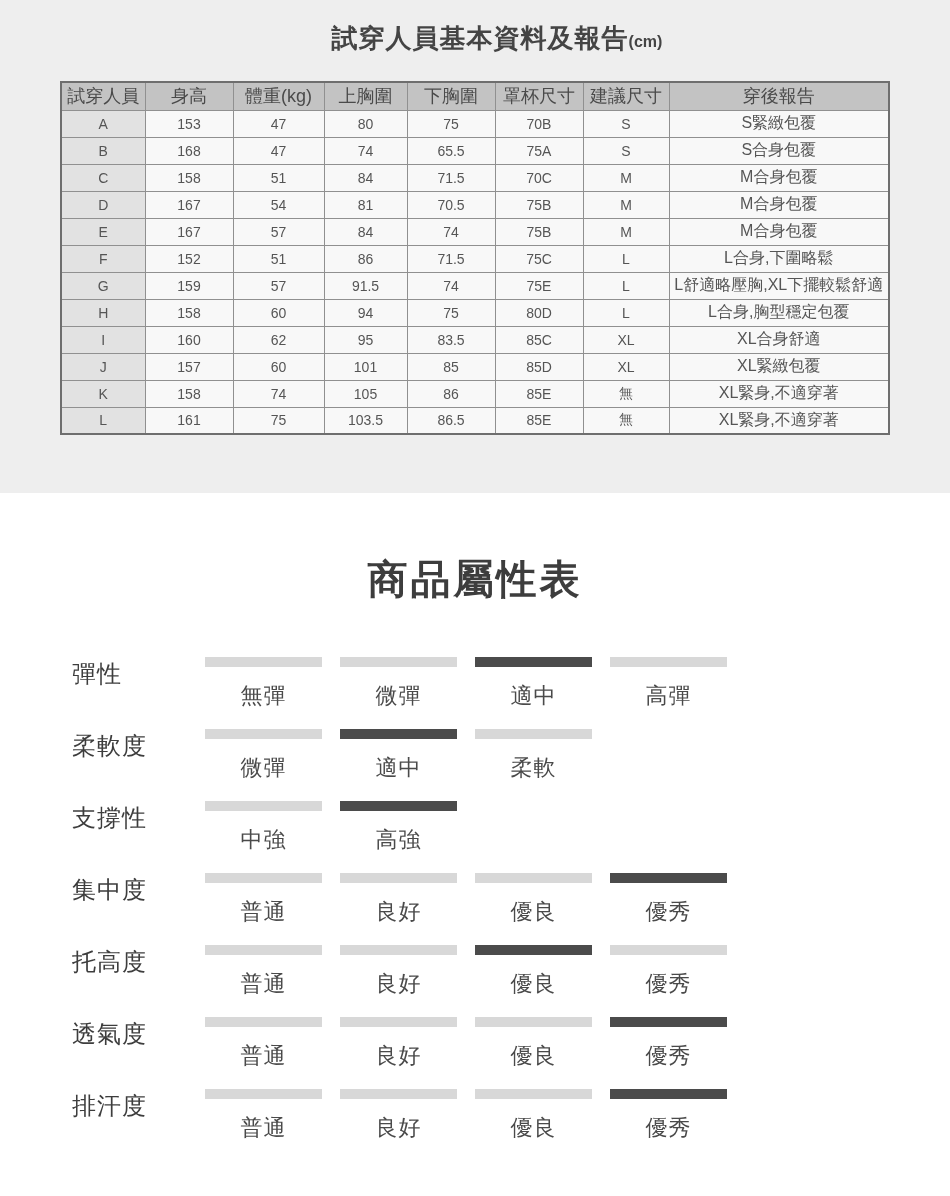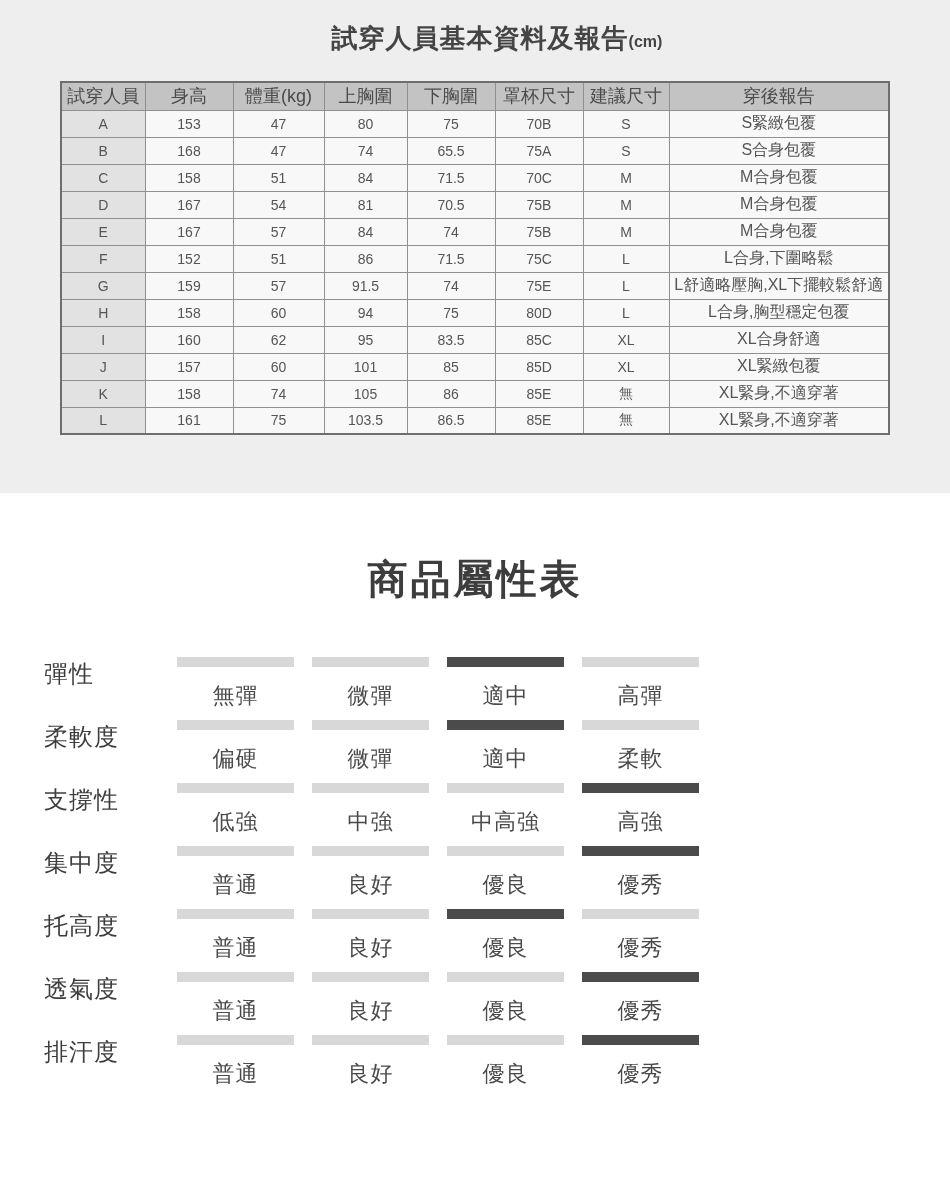--- a/index.html
+++ b/index.html
@@ -77,22 +77,22 @@
   .attr-title {
     text-align: center;
     font-size: 40px;
     font-weight: 600;
     color: var(--text-dark);
     letter-spacing: 3px;
     line-height: 46px;
   }
   .attr-rows { margin-top: 55px; }
   .attr-row {
-    height: 63px;
-    padding-left: 44px;
+    height: 72px;
+    padding-left: 72px;
     display: flex;
     align-items: flex-start;
   }
   .attr-row-label {
     width: 133px;
     font-size: 24px;
     color: var(--text-dark);
     letter-spacing: 1px;
     padding-top: 1px;
     flex: none;
@@ -272,48 +272,36 @@
         </div>
         <div class="attr-col">
           <div class="attr-bar"></div>
           <div class="attr-opt">高彈</div>
         </div>
       </div>
       <div class="attr-row">
         <div class="attr-row-label">柔軟度</div>
         <div class="attr-col">
           <div class="attr-bar"></div>
-          <div class="attr-opt">偏硬</div>
-        </div>
-        <div class="attr-col">
-          <div class="attr-bar"></div>
           <div class="attr-opt">微彈</div>
         </div>
         <div class="attr-col">
           <div class="attr-bar selected"></div>
           <div class="attr-opt">適中</div>
         </div>
         <div class="attr-col">
           <div class="attr-bar"></div>
           <div class="attr-opt">柔軟</div>
         </div>
       </div>
       <div class="attr-row">
         <div class="attr-row-label">支撐性</div>
         <div class="attr-col">
           <div class="attr-bar"></div>
-          <div class="attr-opt">低強</div>
-        </div>
-        <div class="attr-col">
-          <div class="attr-bar"></div>
           <div class="attr-opt">中強</div>
-        </div>
-        <div class="attr-col">
-          <div class="attr-bar"></div>
-          <div class="attr-opt">中高強</div>
         </div>
         <div class="attr-col">
           <div class="attr-bar selected"></div>
           <div class="attr-opt">高強</div>
         </div>
       </div>
       <div class="attr-row">
         <div class="attr-row-label">集中度</div>
         <div class="attr-col">
           <div class="attr-bar"></div>

